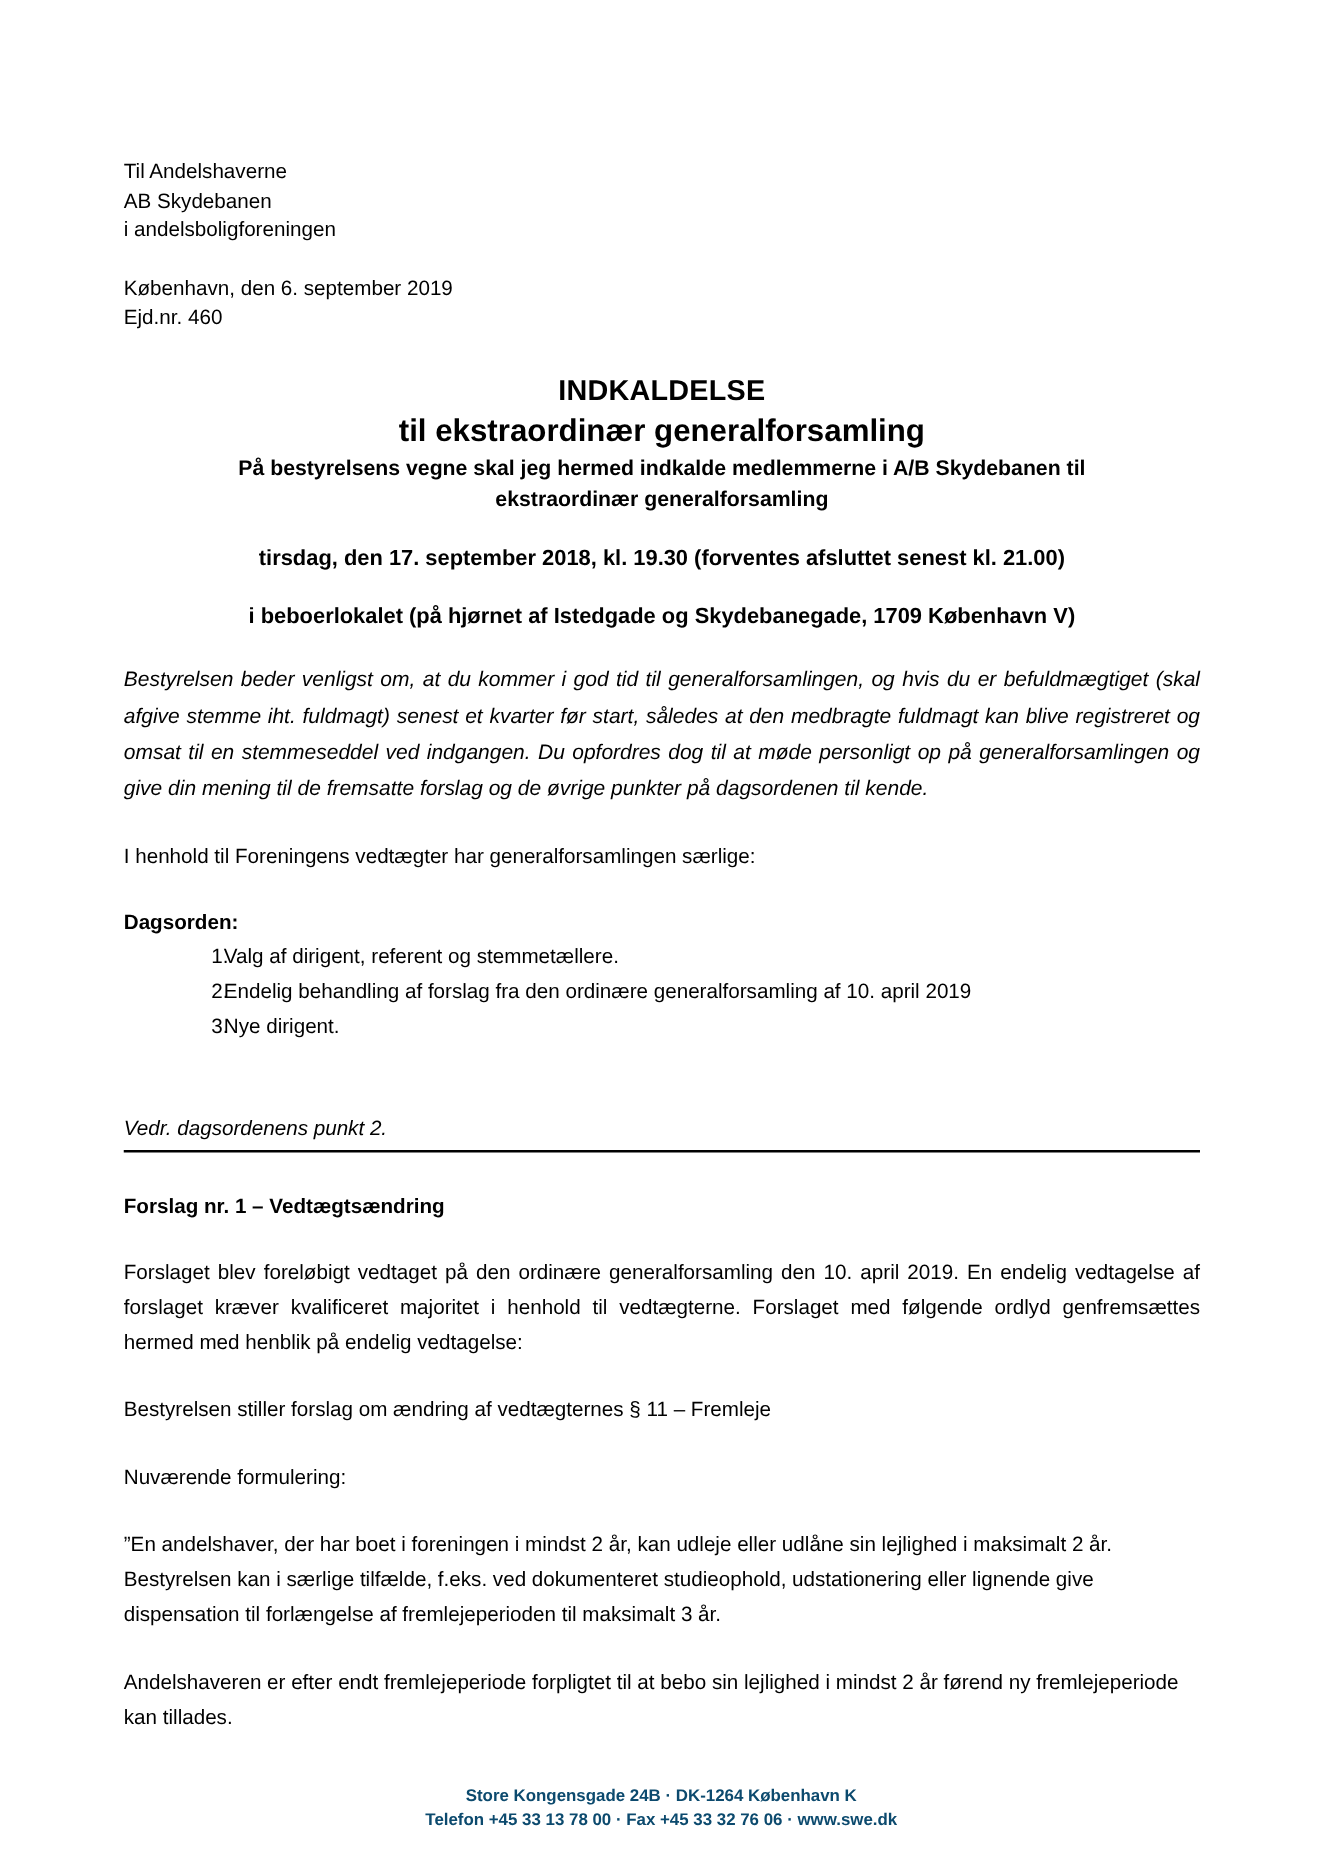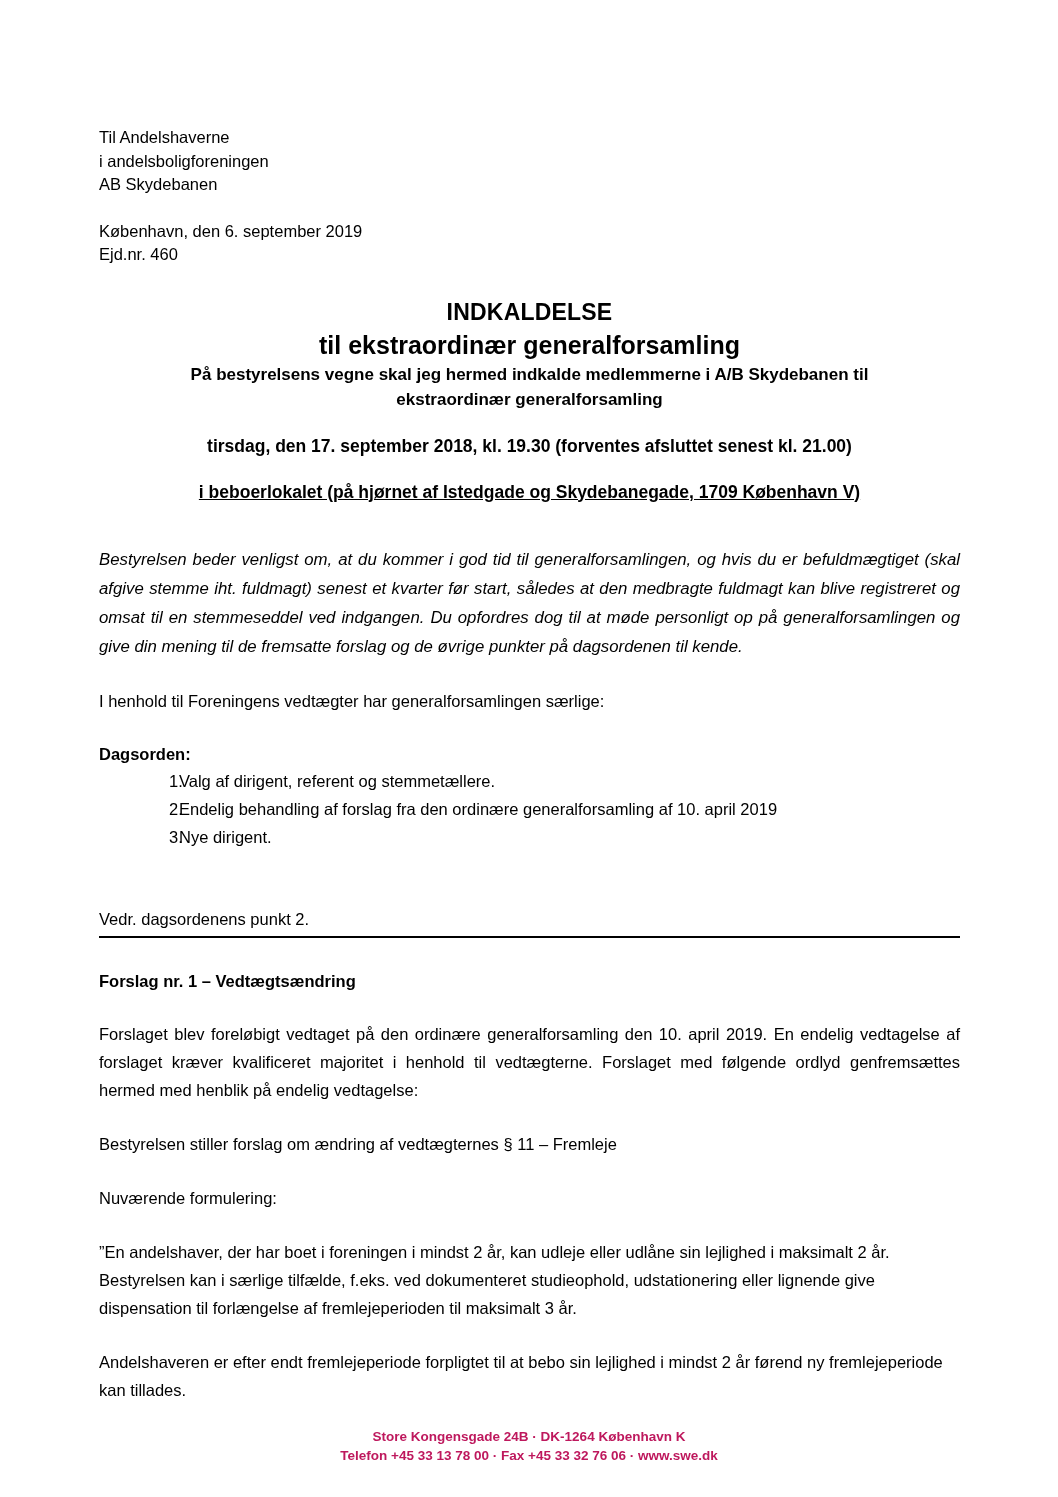--- a/index.html
+++ b/index.html
@@ -75,26 +75,25 @@
     font-size: 17.5px;
     font-weight: bold;
     line-height: 25px;
   }
   .where-block {
     text-align: center;
     margin-top: 21px;
     font-size: 17.5px;
     font-weight: bold;
     line-height: 25px;
-    text-decoration: underline;
   }
 
   
   .notice {
-    margin-top: 40px;
+    margin-top: 24px;
     font-size: 16.8px;
     font-style: italic;
     line-height: 29px;
     text-align: justify;
   }
 
   
   .para {
     margin-top: 26px;
     font-size: 16.5px;
@@ -125,20 +124,21 @@
     padding-left: 70px;
     box-sizing: border-box;
   }
   .agenda-text { flex: 1; }
 
   
   .rule-head {
     margin-top: 55px;
     font-size: 16.5px;
     line-height: 26px;
+    font-style: italic;
   }
   .hrule {
     border: 0;
     border-top: 2.2px solid #000000;
     margin: 4px 0 0 0;
     width: 100%;
   }
 
   .sub-head {
     margin-top: 30px;
@@ -158,35 +158,35 @@
   .footer-line1 {
     font-size: 13.5px;
     font-weight: bold;
     color: #1b2a41;
     line-height: 19px;
   }
   .footer-line2,
   .footer-line3 {
     font-size: 13.5px;
     font-weight: bold;
-    color: #be185d;
+    color: #0c4a6e;
     line-height: 19px;
   }
 </style>
 </head>
 <body>
 
 <div class="page">
 
   <div class="content">
 
     <div class="addr-block">
       <div class="addr-line">Til Andelshaverne</div>
+      <div class="addr-line">AB Skydebanen</div>
       <div class="addr-line">i andelsboligforeningen</div>
-      <div class="addr-line">AB Skydebanen</div>
     </div>
 
     <div class="date-block">
       <div class="date-line">København, den 6. september 2019</div>
       <div class="date-line">Ejd.nr. 460</div>
     </div>
 
     <div class="title-block">
       <div class="title-main">INDKALDELSE</div>
       <div class="title-sub">til ekstraordinær generalforsamling</div>

